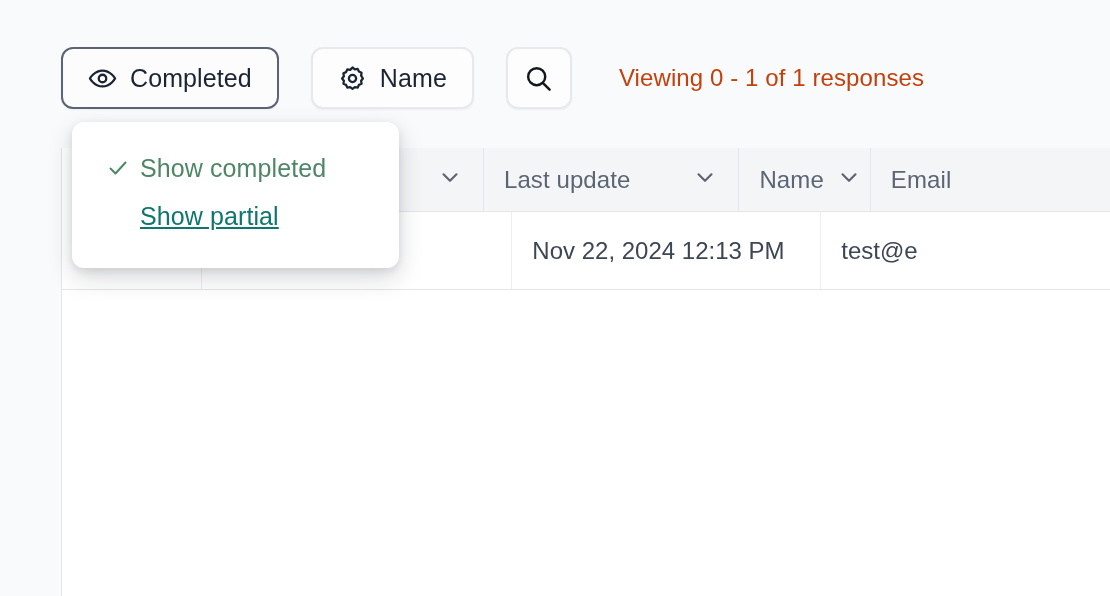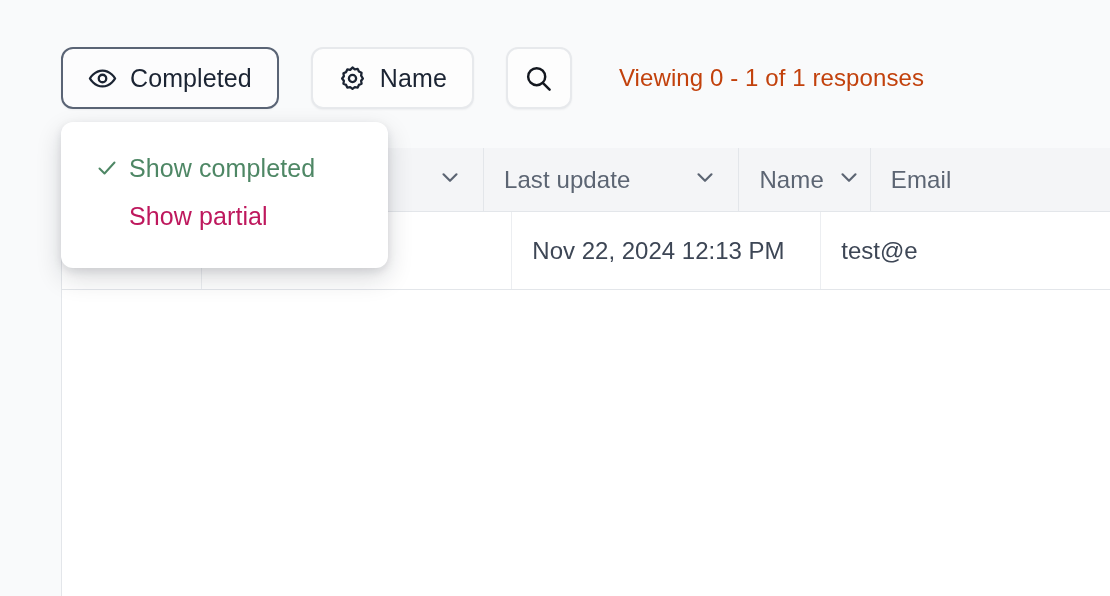--- a/index.html
+++ b/index.html
@@ -120,21 +120,21 @@
   
   .c0 { width: 144px; }
   .c1 { width: 323px; }
   .c2 { width: 321px; }
   .c3 { width: 159px; }
   .c4 { width: 300px; border-right: none; }
 
   
   .menu {
     position: absolute;
-    left: 61px;
+    left: 72px;
     top: 122px;
     width: 327px;
     height: 146px;
     background: #ffffff;
     border-radius: 12px;
     box-shadow: 0 10px 26px rgba(16,24,40,.16), 0 3px 8px rgba(16,24,40,.10);
     padding: 22px 0 0 0;
     z-index: 20;
   }
   .menu-item {
@@ -147,21 +147,21 @@
     white-space: nowrap;
   }
   .menu-item .check {
     width: 34px;
     flex: none;
     display: flex;
     align-items: center;
   }
   .menu-item .mi-label { letter-spacing: .1px; }
   .menu-item.selected .mi-label { color: #4e8765; }
-  .menu-item.plain .mi-label { color: #be185d; }
+  .menu-item.plain .mi-label { color: #0f766e; text-decoration: underline; }
 </style>
 </head>
 <body>
 
 <div id="root">
 
   <div class="toolbar">
 
     <div class="tbtn active">
       <span>

